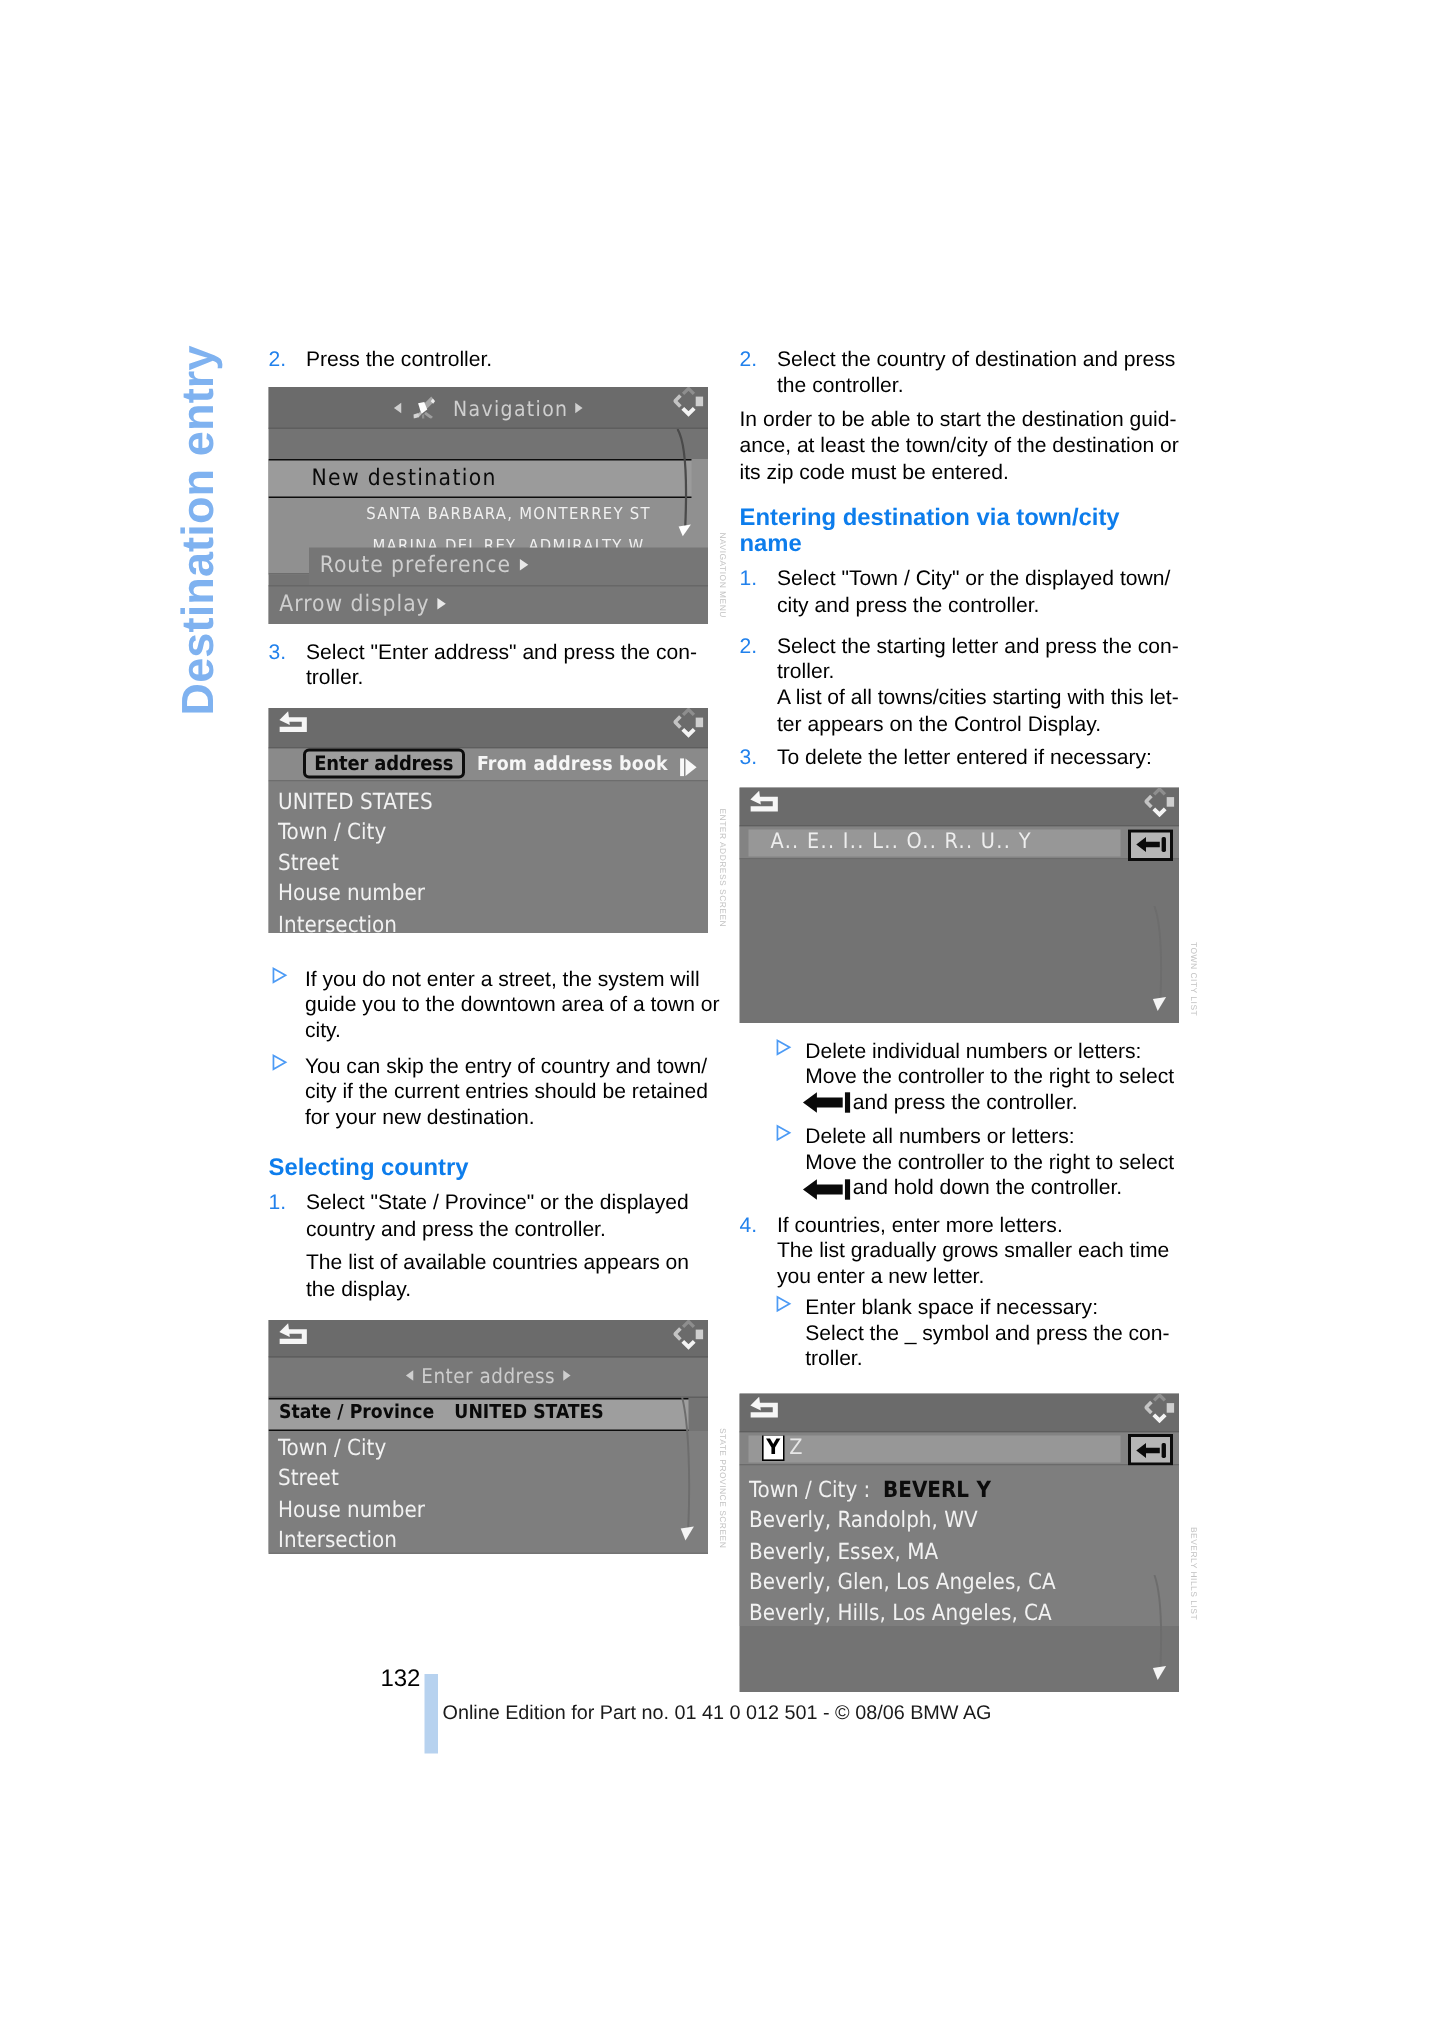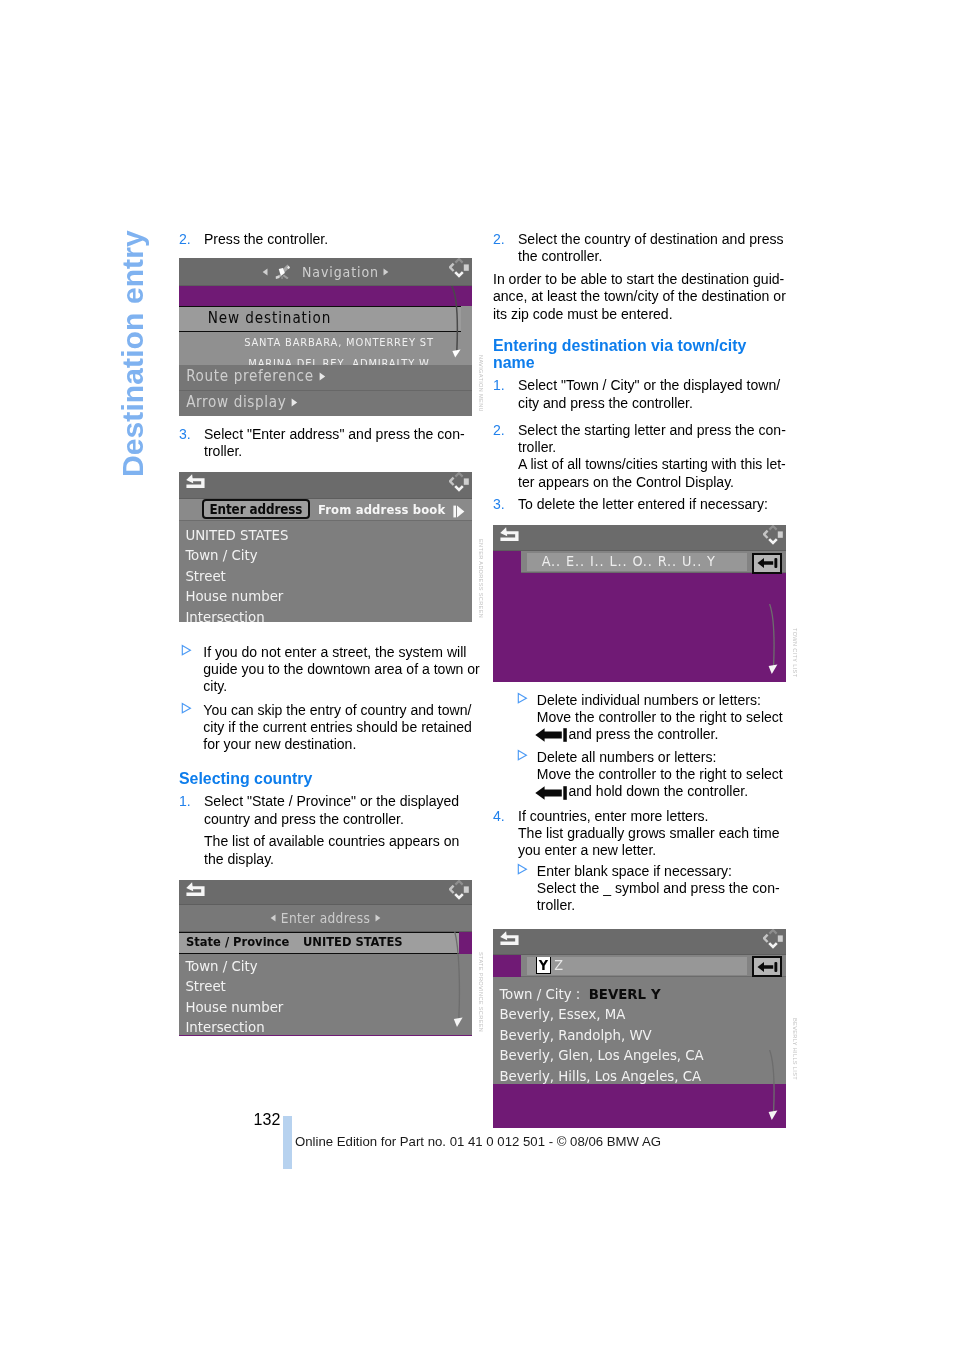--- a/index.html
+++ b/index.html
@@ -24,21 +24,21 @@
   .bullet-item > .b{position:absolute;left:1.6px;top:-0.7px;}
   .bullet-item.nested{padding-left:43.8px;}
   .bullet-item.nested > .b{left:24px;}
   .barr{padding-left:42px;}
   .barr .ln{height:17.35px;line-height:17.35px;overflow:visible;}
   .ind{padding-left:25px;}
   .h2{color:#0d7dec;font-weight:bold;font-size:15.9px;}
   .h2 .ln{line-height:17.9px;}
 
   
-  .cid{position:relative;width:293px;background:#701a75;overflow:hidden;
+  .cid{position:relative;width:293px;background:#737373;overflow:hidden;
        font-family:"DejaVu Sans Condensed","DejaVu Sans",sans-serif;}
   .cidwrap{position:relative;}
   .idtag{position:absolute;font-size:5.6px;color:#c2c2c2;letter-spacing:.35px;
       writing-mode:vertical-rl;white-space:nowrap;line-height:1;
       font-family:"Liberation Sans",sans-serif;}
 
   .topbar{position:relative;height:21px;background:#6b6b6b;
           border-bottom:1px solid #5e5e5e;}
   .ctrl-icon{position:absolute;right:3px;top:0px;}
   .back-icon{position:absolute;left:6px;top:2px;}
@@ -64,21 +64,21 @@
      font-size:15.1px;line-height:23px;padding-left:28.7px;letter-spacing:.9px;
      border-top:1.8px solid #0c0c0c;border-bottom:1.8px solid #0c0c0c;
      box-sizing:border-box;white-space:nowrap;}
   .navitem{height:21px;line-height:21px;color:#f0f0f0;font-size:11px;
      padding-left:27px;white-space:nowrap;overflow:hidden;letter-spacing:.85px;text-align:center;}
   .navscroll{position:absolute;right:8px;top:27.5px;}
   .navfoot{position:absolute;left:0;right:0;bottom:0;}
   .navfoot .footrow{height:25px;line-height:23px;font-size:15.1px;color:#cfcfcf;
      background:#767676;border-top:1.4px solid #676767;padding-left:7.2px;
      letter-spacing:.65px;}
-  .navfoot .footrow:first-child{border-top:none;}
+  .navfoot .footrow:first-child{border-top:none;margin-left:27px;}
   .navfoot .far{font-size:12px;}
 
   
   .tabbar{height:21px;background:#8a8a8a;position:relative;
           border-bottom:1px solid #6d6d6d;}
   .tabsel{position:absolute;left:22.5px;top:0.5px;height:20px;line-height:18px;
      background:#9e9e9e;border:2.1px solid #0d0d0d;border-radius:4px;color:#0a0a0a;
      font-size:13.3px;font-weight:bold;padding:0 6px;box-sizing:border-box;
      letter-spacing:-.1px;white-space:nowrap;}
   .tabother{position:absolute;left:139px;top:1px;height:19px;line-height:19px;
@@ -94,21 +94,21 @@
      border-bottom:1px solid #5f5f5f;box-sizing:border-box;}
   .subttl .tarr{display:inline-block;vertical-align:1px;margin:0 5px;}
   .sprow{height:22px;line-height:18px;background:#9e9e9e;color:#0a0a0a;width:280px;
      font-size:12.8px;font-weight:bold;padding-left:7px;box-sizing:border-box;
      border-top:1.8px solid #0c0c0c;border-bottom:1.8px solid #0c0c0c;white-space:nowrap;}
   .sprow .spval{margin-left:13.5px;}
   .spscroll{position:absolute;right:5px;top:51px;}
 
   
   .lbar{height:22px;background:#838383;position:relative;
-        border-bottom:1.4px solid #6b6b6b;box-sizing:border-box;margin-left:28px;}
+        border-bottom:1.4px solid #6b6b6b;box-sizing:border-box;}
   .lbarin{position:absolute;left:6.3px;top:2px;right:39px;height:18px;line-height:17px;
      background:#979797;color:#eeeeee;font-size:14.3px;padding-left:14.4px;
      box-sizing:border-box;letter-spacing:.88px;overflow:hidden;white-space:nowrap;}
   .lbarin2{color:#e7e7e7;}
   .lbarin2{padding-left:9.5px;}
   .lbarin2 .lsel{background:#fff;color:#000;outline:1.6px solid #000;padding:0 2px;
      font-weight:bold;letter-spacing:0;}
   .lbarin2 .lnext{margin-left:4px;}
   .lbtn{position:absolute;right:3.6px;top:1.2px;width:30.6px;height:21px;background:#b6b6b6;
      border:2px solid #0b0b0b;box-sizing:border-box;display:flex;align-items:center;
@@ -413,22 +413,22 @@
             <div class="lbarin lbarin2"><span class="lsel">Y</span><span class="lnext">Z</span></div>
             <div class="lbtn">
               <svg width="21" height="12" viewBox="0 0 21 12">
                 <path d="M0.5 6 L7.0 1.0 V4.2 H16.2 V7.8 H7.0 V11.0 Z" fill="#0a0a0a"></path>
                 <rect x="17.4" y="1.0" width="2.9" height="10" rx="1.1" fill="#0a0a0a"></rect>
               </svg>
             </div>
           </div>
           <div class="ealist" style="padding-top:5px;">
             <div class="earow"><span>Town / City :</span>&nbsp; <span class="inval">BEVERL</span><span class="incur">Y</span></div>
+            <div class="earow">Beverly, Randolph, WV</div>
             <div class="earow">Beverly, Essex, MA</div>
-            <div class="earow">Beverly, Randolph, WV</div>
             <div class="earow">Beverly, Glen, Los Angeles, CA</div>
             <div class="earow">Beverly, Hills, Los Angeles, CA</div>
           </div>
           <div class="lscroll"><svg width="14" height="72" viewBox="0 0 14 72">
               <path d="M1.6 0 C6 12 6.6 38 5.6 62" stroke="#6d6d6d" stroke-width="1.3" fill="none"></path>
               <path d="M0.6 62 L9.4 60.6 L3.8 70 Z" fill="#f5f5f5"></path>
             </svg></div>
         </div>
         <div class="idtag" style="left:298.5px;bottom:4px;">BEVERLY HILLS LIST</div>
       </div>

